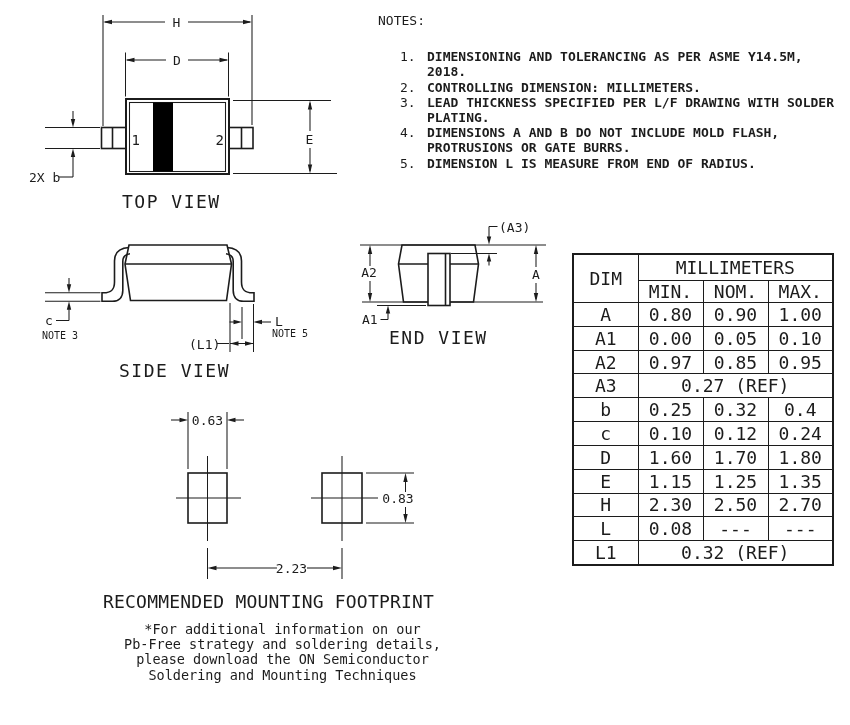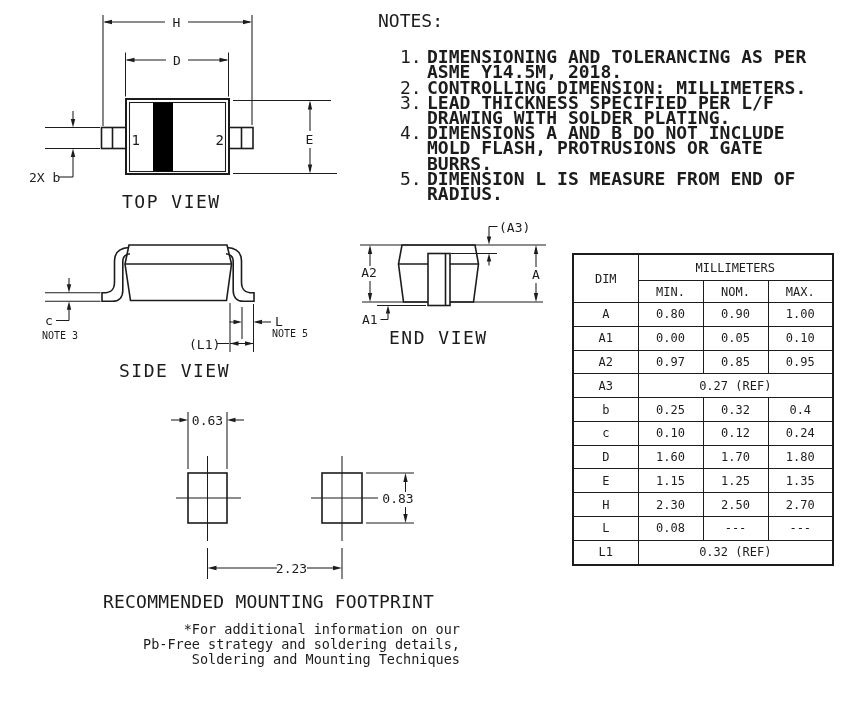--- a/index.html
+++ b/index.html
@@ -15,36 +15,36 @@
   .white{fill:#ffffff;}
   text  {fill:#1c1c1c;}
   .t13{font:13px "DejaVu Sans Mono",monospace;}
   .t14{font:14px "DejaVu Sans Mono",monospace;}
   .t10{font:10px "DejaVu Sans Mono",monospace;}
   .cap{font:18px "DejaVu Sans Mono",monospace;letter-spacing:1.5px;}
   .cap0{font:18px "DejaVu Sans Mono",monospace;letter-spacing:0.2px;}
   .mid{text-anchor:middle;}
 
   
-  .notes{position:absolute;left:378px;top:13px;width:460px;font-size:18px;line-height:15.2px;}
+  .notes{position:absolute;left:378px;top:13px;width:460px;font-size:13px;line-height:15.2px;}
   .notes-title{margin:0 0 21px 0;}
   .note-item{display:flex;align-items:flex-start;}
   .note-num{width:27px;flex:0 0 27px;}
   .note-text{width:408px;font-weight:bold;}
 
   
   .dim-table{position:absolute;left:572px;top:253px;width:260px;height:313px;
-             border-collapse:collapse;table-layout:fixed;font-size:12px;padding-left:24px;}
+             border-collapse:collapse;table-layout:fixed;font-size:18px;padding-left:24px;}
   .dim-table td{border:1.3px solid #1c1c1c;text-align:center;vertical-align:middle;padding:0;}
   .dim-table{border:2px solid #1c1c1c;}
   .dim-table tr.hdr1 td{height:25px;}
   .dim-table tr.hdr2 td{height:21px;}
 
   
-  .footer-note{position:absolute;left:105px;top:622px;width:355px;text-align:right;
+  .footer-note{position:absolute;left:105px;top:622px;width:355px;text-align:center;
                font-size:13.5px;line-height:15.2px;}
 </style>
 </head>
 <body>
 
 <div id="page">
 
   <svg id="drawing" width="850" height="725" viewBox="0 0 850 725">
 
     <g>
@@ -347,16 +347,17 @@
     <tr>
       <td>L1</td>
       <td colspan="3">0.32 (REF)</td>
     </tr>
   </tbody>
     </table>
 
   <div class="footer-note">
     <div>*For additional information on our</div>
     <div>Pb-Free strategy and soldering details,</div>
+    <div>please download the ON Semiconductor</div>
     <div>Soldering and Mounting Techniques</div>
   </div>
 
 </div>
 
 </body></html>

